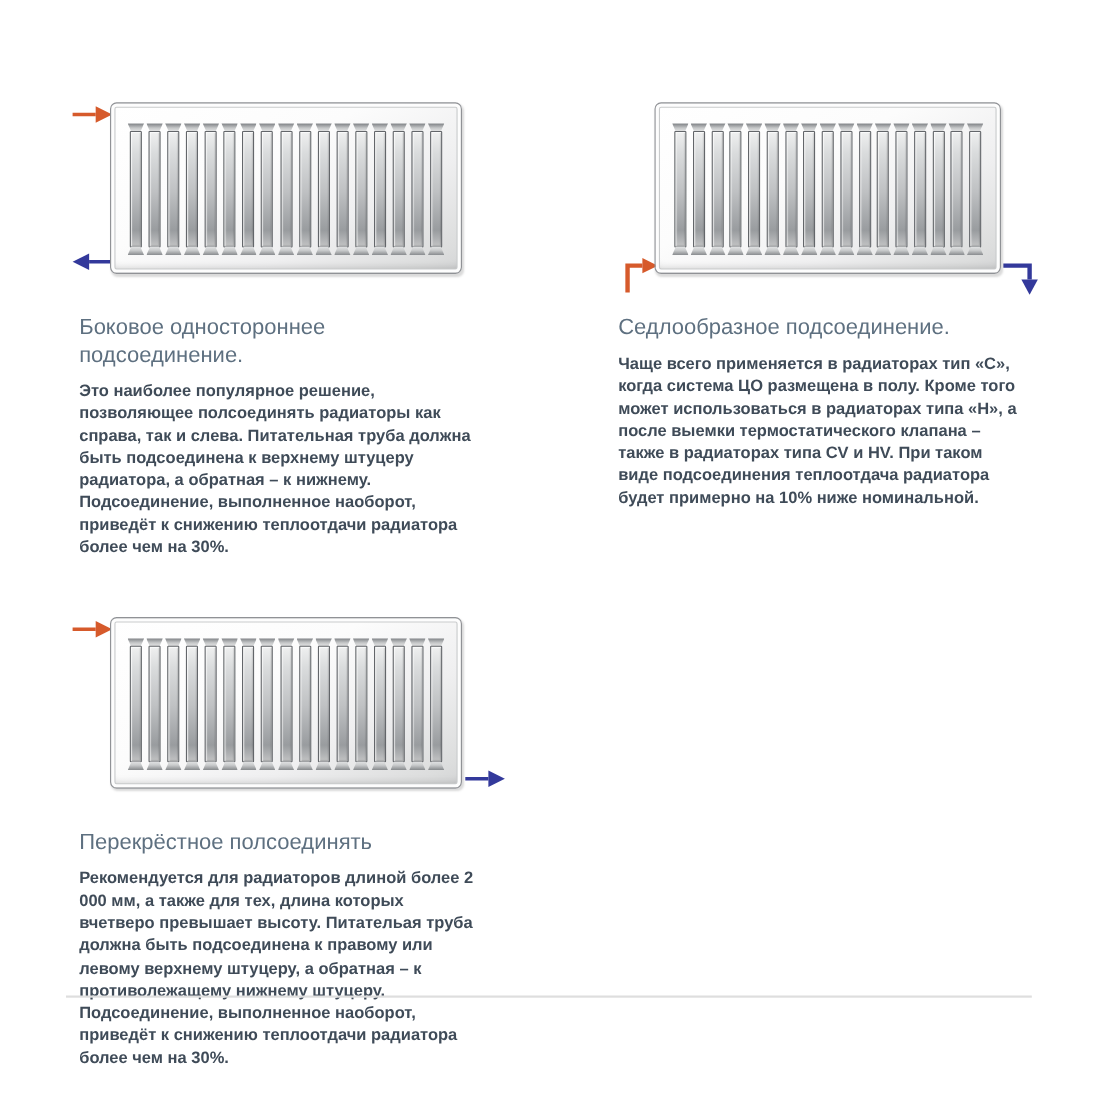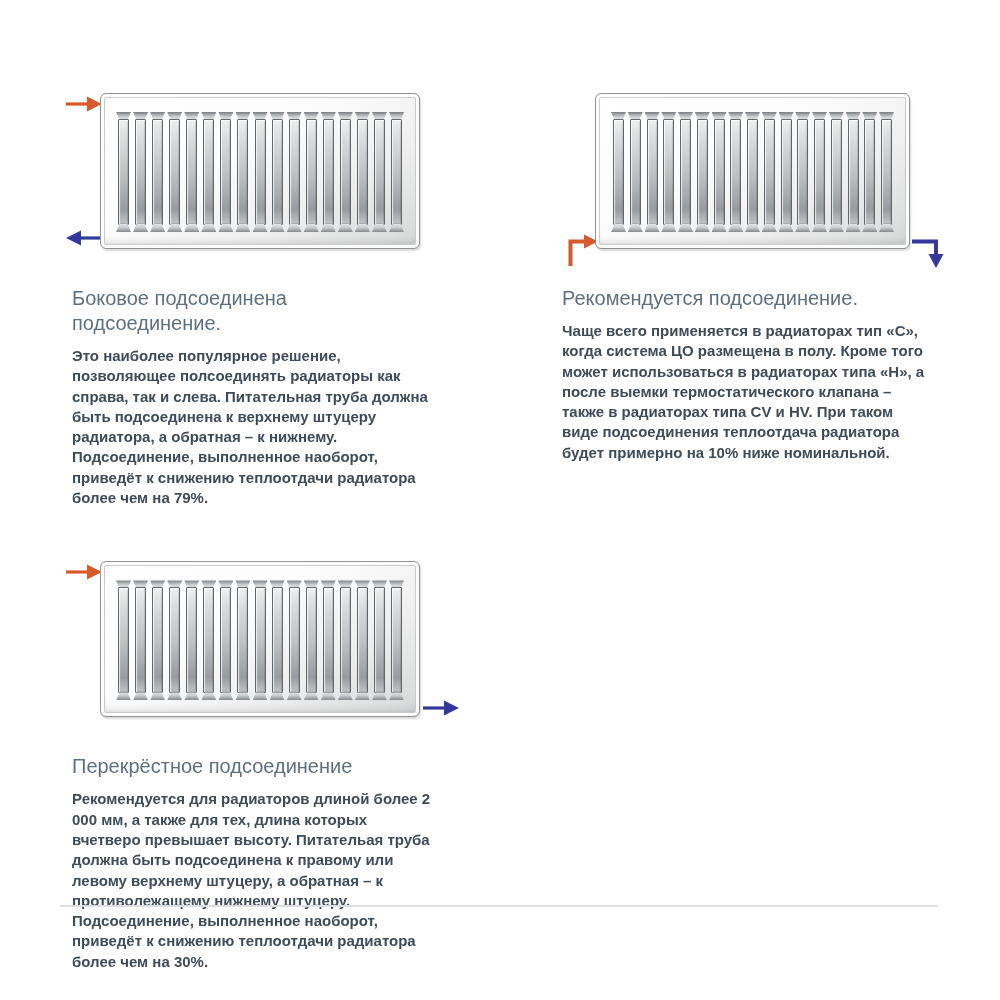--- a/index.html
+++ b/index.html
@@ -151,22 +151,22 @@
             <span class="shaft"></span>
           </div>
           <div class="fin">
             <span class="shaft"></span>
           </div>
           <div class="fin">
             <span class="shaft"></span>
           </div>
         </div>
     </div>
-    <h2 class="title">Боковое подсоединена подсоединение.</h2>
-    <p class="body">Это наиболее популярное решение, позволяющее полсоединять радиаторы как справа, так и слева. Питательная труба должна быть подсоединена к верхнему штуцеру радиатора, а обратная – к нижнему. Подсоединение, выполненное наоборот, приведёт к снижению теплоотдачи радиатора более чем на 79%.</p>
+    <h2 class="title">Боковое одностороннее подсоединение.</h2>
+    <p class="body">Это наиболее популярное решение, позволяющее полсоединять радиаторы как справа, так и слева. Питательная труба должна быть подсоединена к верхнему штуцеру радиатора, а обратная – к нижнему. Подсоединение, выполненное наоборот, приведёт к снижению теплоотдачи радиатора более чем на 30%.</p>
   </section>
 
   <section class="cell">
     <div class="diagram d2">
       <span class="arrow supply thick a-supply">
         <svg width="36" height="40" viewBox="0 0 36 40">
             <path d="M6.5 39 V14.5 H20"></path>
             <polygon points="20,7.5 34,14.5 20,21.5"></polygon>
           </svg>
       </span>
@@ -223,21 +223,21 @@
             <span class="shaft"></span>
           </div>
           <div class="fin">
             <span class="shaft"></span>
           </div>
           <div class="fin">
             <span class="shaft"></span>
           </div>
         </div>
     </div>
-    <h2 class="title">Рекомендуется подсоединение.</h2>
+    <h2 class="title">Седлообразное подсоединение.</h2>
     <p class="body">Чаще всего применяется в радиаторах тип «С», когда система ЦО размещена в полу. Кроме того может использоваться в радиаторах типа «Н», а после выемки термостатического клапана – также в радиаторах типа CV и HV. При таком виде подсоединения теплоотдача радиатора будет примерно на 10% ниже номинальной.</p>
   </section>
 
   <section class="cell">
     <div class="diagram d3">
       <span class="arrow supply a-supply">
         <svg width="38" height="20" viewBox="0 0 38 20">
             <path d="M1 10 H22"></path>
             <polygon points="22,2.5 37,10 22,17.5"></polygon>
           </svg>
@@ -295,19 +295,19 @@
             <span class="shaft"></span>
           </div>
           <div class="fin">
             <span class="shaft"></span>
           </div>
           <div class="fin">
             <span class="shaft"></span>
           </div>
         </div>
     </div>
-    <h2 class="title">Перекрёстное подсоединение</h2>
+    <h2 class="title">Перекрёстное полсоединять</h2>
     <p class="body">Рекомендуется для радиаторов длиной более 2 000 мм, а также для тех, длина которых вчетверо превышает высоту. Питательая труба должна быть подсоединена к правому или левому верхнему штуцеру, а обратная – к противолежащему нижнему штуцеру. Подсоединение, выполненное наоборот, приведёт к снижению теплоотдачи радиатора более чем на 30%.</p>
   </section>
 
 </main>
 
 <div class="divider"></div>
 
 </body></html>

